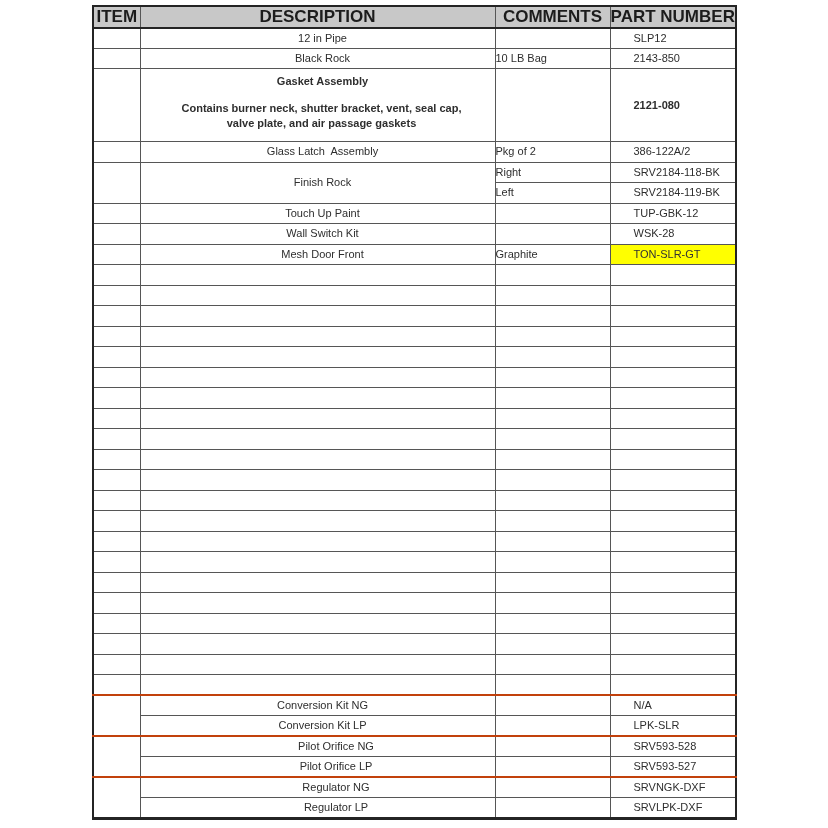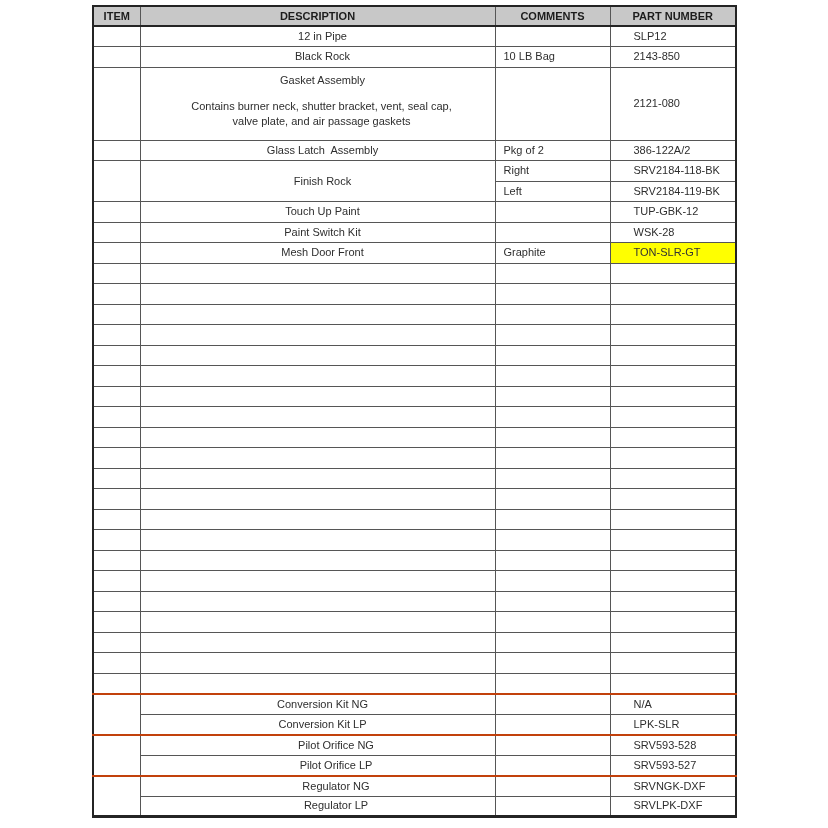--- a/index.html
+++ b/index.html
@@ -27,45 +27,45 @@
     border-bottom-width: 3px;
   }
   .parts-table th, .parts-table td {
     border: 1.5px solid var(--border-inner, #565656);
     overflow: hidden;
     vertical-align: middle;
   }
   .parts-table thead th {
     background: var(--header-bg, #c8c8c8);
     font-weight: bold;
-    font-size: 11px;
+    font-size: 17px;
     color: #1c1c1c;
     height: 20px;
     text-align: center;
     border-bottom: 2px solid var(--border-outer, #242424);
   }
   tr.row { height: 20.5px; }
-  tr.tall-row { height: 73px; }
+  tr.tall-row { height: 73px; font-weight: bold; }
   td.desc-cell {
     padding-left: 10px;
     text-align: center;
     white-space: pre-wrap;
   }
   td.desc-cell.indent-1 { padding-left: 37px; }
   tr.tall-row td.desc-cell {
     vertical-align: top;
     padding-top: 6px;
   }
   .sub-lines {
     margin-top: 13px;
     padding-left: 12px;
     padding-right: 14px;
     line-height: 1.35;
   }
-  td.comment-cell { padding-left: 8px; text-align: left; }
+  td.comment-cell { text-align: left; }
   td.part-cell { padding-left: 23px; text-align: left; }
   td.part-cell.highlight {
     background: var(--highlight, #ffff00);
     color: #333333;
   }
   tr.group-start td { border-top: 2px solid #c2410c; }
 </style>
 </head>
 <body>
 
@@ -121,21 +121,21 @@
           <td class="part-cell">SRV2184-119-BK</td>
         </tr>
         <tr class="row">
           <td class="item-cell"></td>
           <td class="desc-cell">Touch Up Paint</td>
           <td class="comment-cell"></td>
           <td class="part-cell">TUP-GBK-12</td>
         </tr>
         <tr class="row">
           <td class="item-cell"></td>
-          <td class="desc-cell">Paint Switch Kit</td>
+          <td class="desc-cell">Wall Switch Kit</td>
           <td class="comment-cell"></td>
           <td class="part-cell">WSK-28</td>
         </tr>
         <tr class="row">
           <td class="item-cell"></td>
           <td class="desc-cell">Mesh Door Front</td>
           <td class="comment-cell">Graphite</td>
           <td class="part-cell highlight">TON-SLR-GT</td>
         </tr>
         <tr class="row empty-row">

